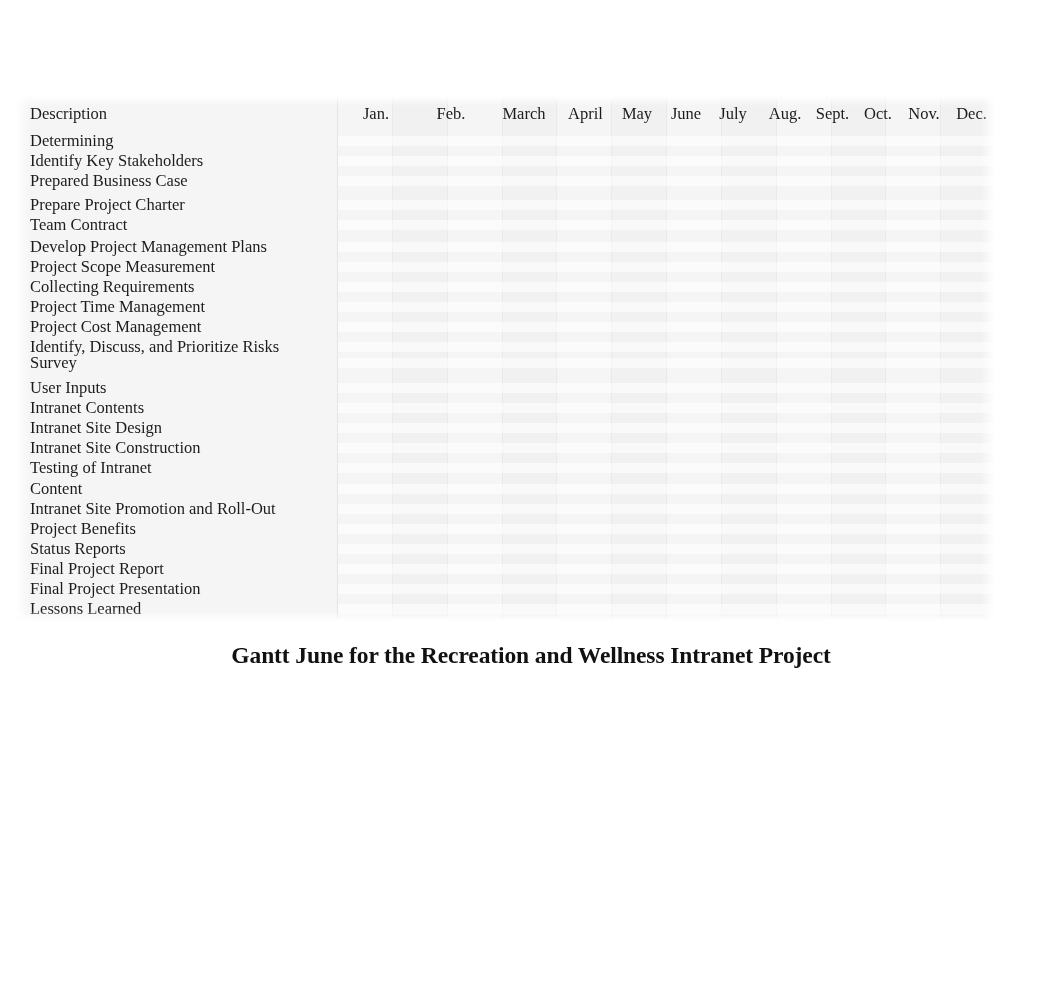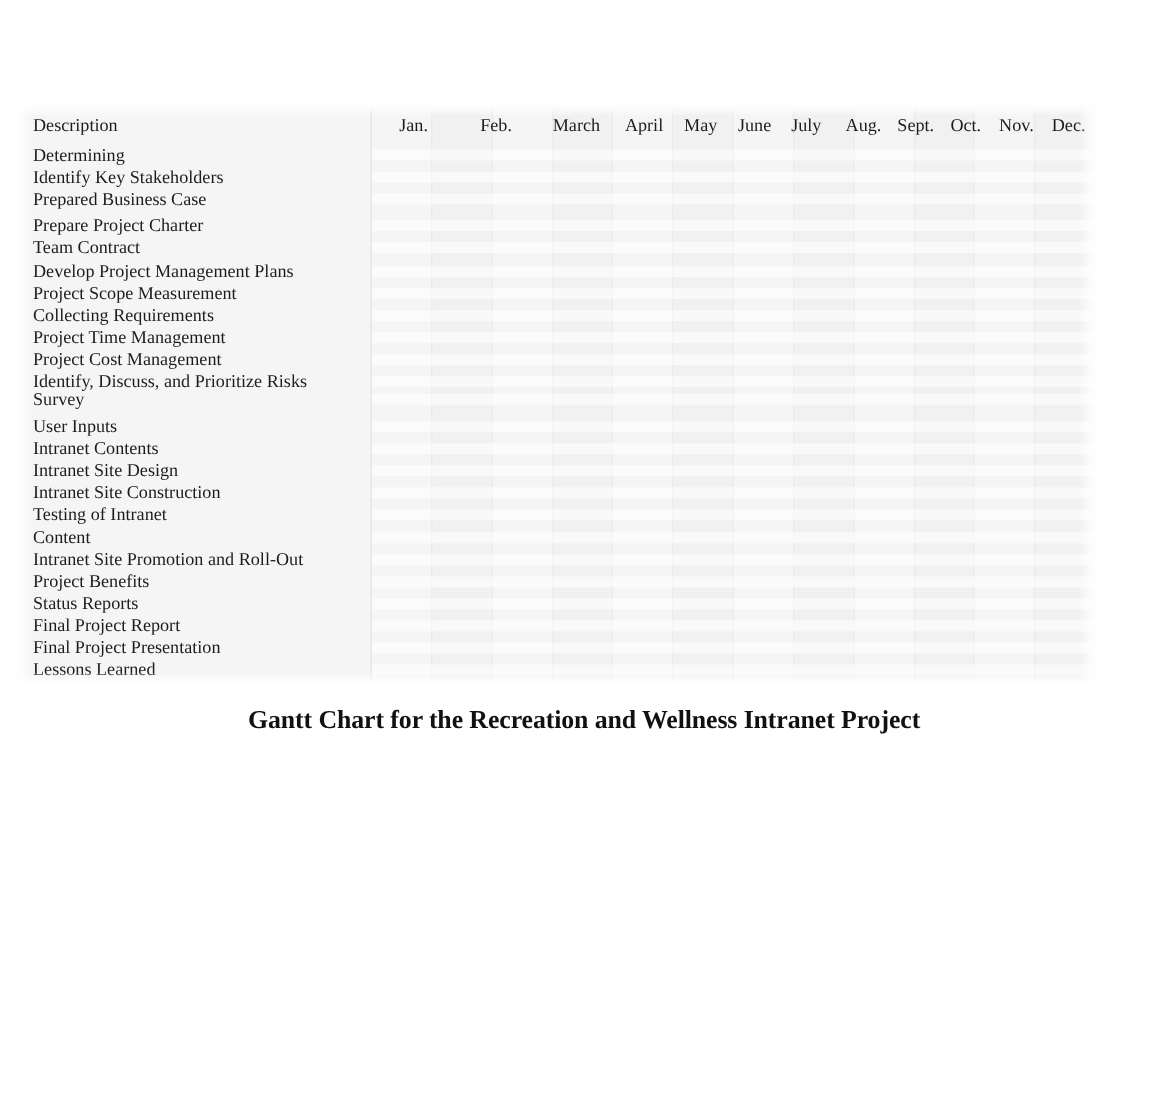--- a/index.html
+++ b/index.html
@@ -245,13 +245,13 @@
       <div class="task-row" style="top: 404px;">Intranet Site Promotion and Roll-Out</div>
       <div class="task-row" style="top: 424px;">Project Benefits</div>
       <div class="task-row" style="top: 444px;">Status Reports</div>
       <div class="task-row" style="top: 464px;">Final Project Report</div>
       <div class="task-row" style="top: 484px;">Final Project Presentation</div>
       <div class="task-row" style="top: 504px;">Lessons Learned</div>
     </div>
 
 </div>
 
-<div id="chart-caption">Gantt Chart for the Recreation and Wellness Intranet Project</div>
+<div id="chart-caption">Gantt June for the Recreation and Wellness Intranet Project</div>
 
 </body></html>

